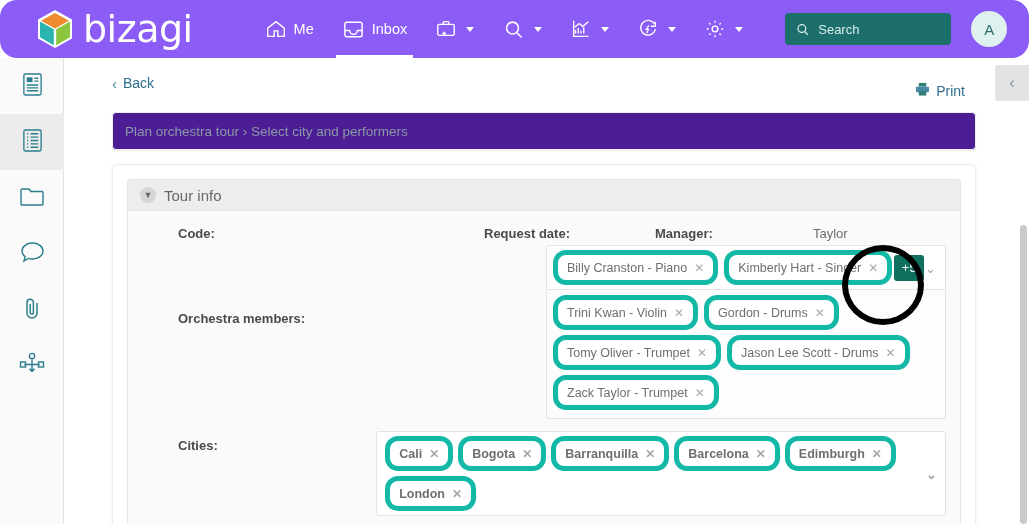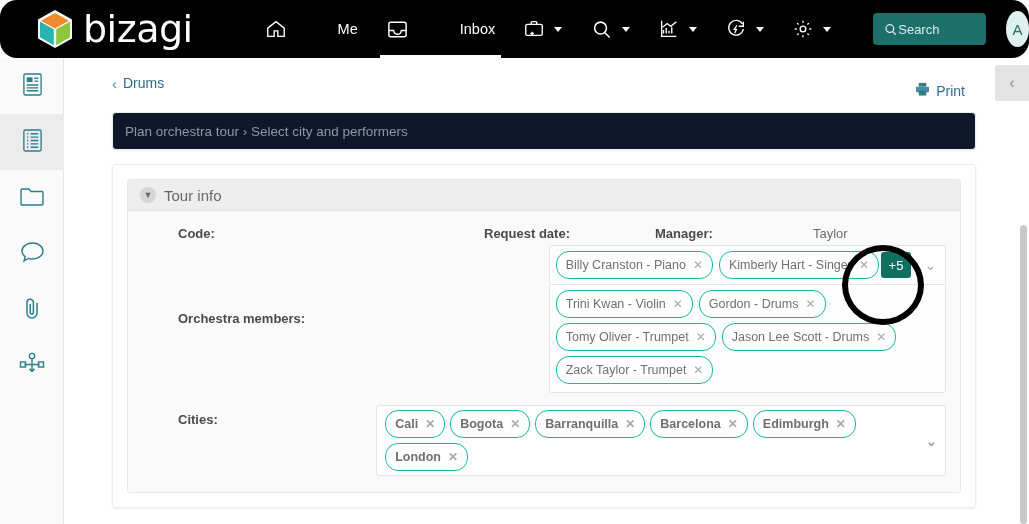--- a/index.html
+++ b/index.html
@@ -7,21 +7,21 @@
     width: 1029px; height: 524px;
     font-family: "Liberation Sans", sans-serif;
     background: #ffffff;
     overflow: hidden;
   }
 
   
   .topbar {
     position: absolute; top: 0; left: 0;
     width: 1029px; height: 58px;
-    background: #000000;
+    background: #8b5cf6;
     display: flex; align-items: center; border-radius: 17px;
   }
   .logo-wrap {
     display: flex; align-items: center;
     margin-left: 36px; gap: 9px;
   }
   .logo-mark { width: 38px; height: 42px; flex: 0 0 auto; }
   .logo-text {
     color: #ffffff;
     font-size: 38px;
@@ -38,37 +38,37 @@
     color: #ffffff;
     font-size: 14.5px;
     cursor: pointer;
     position: relative;
     height: 58px;
   }
   .navitem.active::after {
     content: ""; position: absolute; left: 8px; right: 8px; bottom: 0;
     height: 3px; background: #ffffff;
   }
-  .navitem .lbl { white-space: nowrap; margin-left: 44px; }
+  .navitem .lbl { white-space: nowrap; }
   .caret {
     width: 0; height: 0;
     border-left: 4.5px solid transparent;
     border-right: 4.5px solid transparent;
     border-top: 5.5px solid #ffffff;
     margin-left: 2px;
   }
   .ico { display: inline-flex; align-items: center; justify-content: center; }
 
   .search-box {
     margin-left: 28px;
     width: 166px; height: 32px;
     background: #1d6f6c;
     border-radius: 4px;
     display: flex; align-items: center;
-    padding: 12px 10px; gap: 0;
+    padding: 12px 10px; gap: 8px;
   }
   .search-box .ph { color: #d6eceb; font-size: 13px; }
   .avatar {
     width: 36px; height: 36px; border-radius: 50%;
     background: #dff1ef; color: #2b6f6c;
     display: flex; align-items: center; justify-content: center;
     font-size: 15px; margin-left: 20px;
   }
 
   
@@ -112,21 +112,21 @@
     position: absolute; right: 0px; top: 7px;
     width: 34px; height: 36px;
     background: #e3e3e3; border-radius: 3px 0 0 3px;
     display: flex; align-items: center; justify-content: center;
     color: #8d9aa3; font-size: 17px; cursor: pointer;
   }
 
   .breadcrumb-card {
     margin: 4px 53px 0 48px;
     height: 38px;
-    background: #0f172a;
+    background: #4c1d95;
     border: 1px solid #eceef0;
     border-radius: 4px;
     box-shadow: 0 1px 2px rgba(0,0,0,.07);
     display: flex; align-items: center;
     padding-left: 12px;
     color: #8a99a6; font-size: 13.5px;
   }
 
   .form-card {
     margin: 14px 53px 0 48px;
@@ -188,24 +188,24 @@
     border: 1px solid #e4e4e4;
     border-top: none;
     border-radius: 0 0 3px 3px;
     padding: 5px 0 8px 6px;
     display: flex; flex-wrap: wrap; gap: 5px 6px;
     min-height: 96px;
     align-content: flex-start;
   }
   .tag {
     display: inline-flex; align-items: center; gap: 7px;
-    border: 1px solid #14b8a6;
+    border: 5px solid #14b8a6;
     background: #ffffff;
     border-radius: 13px;
-    height: 28px;
+    height: 35px;
     padding: 0 9px;
     font-size: 12.5px;
     color: #6f6f6f;
     white-space: nowrap;
     cursor: default;
   }
   .tag .x { color: #a8a8a8; font-size: 12px; cursor: pointer; }
   .badge-plus {
     background: #0f7060;
     color: #ffffff;
@@ -417,21 +417,21 @@
       </svg>
     </span>
   </div>
 </div>
 
 <div class="content">
 
   <div class="toolbar">
     <div class="back-btn">
       <span class="chev-l">‹</span>
-      <span>Drums</span>
+      <span>Back</span>
     </div>
 
     <div class="print-btn">
       <span>
         <svg width="15" height="14" viewBox="0 0 16 15">
           <rect x="4" y="1" width="8" height="4" fill="#2e8077"></rect>
           <rect x="1" y="5" width="14" height="6" rx="1" fill="#4a8aa8"></rect>
           <rect x="4" y="9.5" width="8" height="5" fill="#2e8077"></rect>
         </svg>
       </span>

